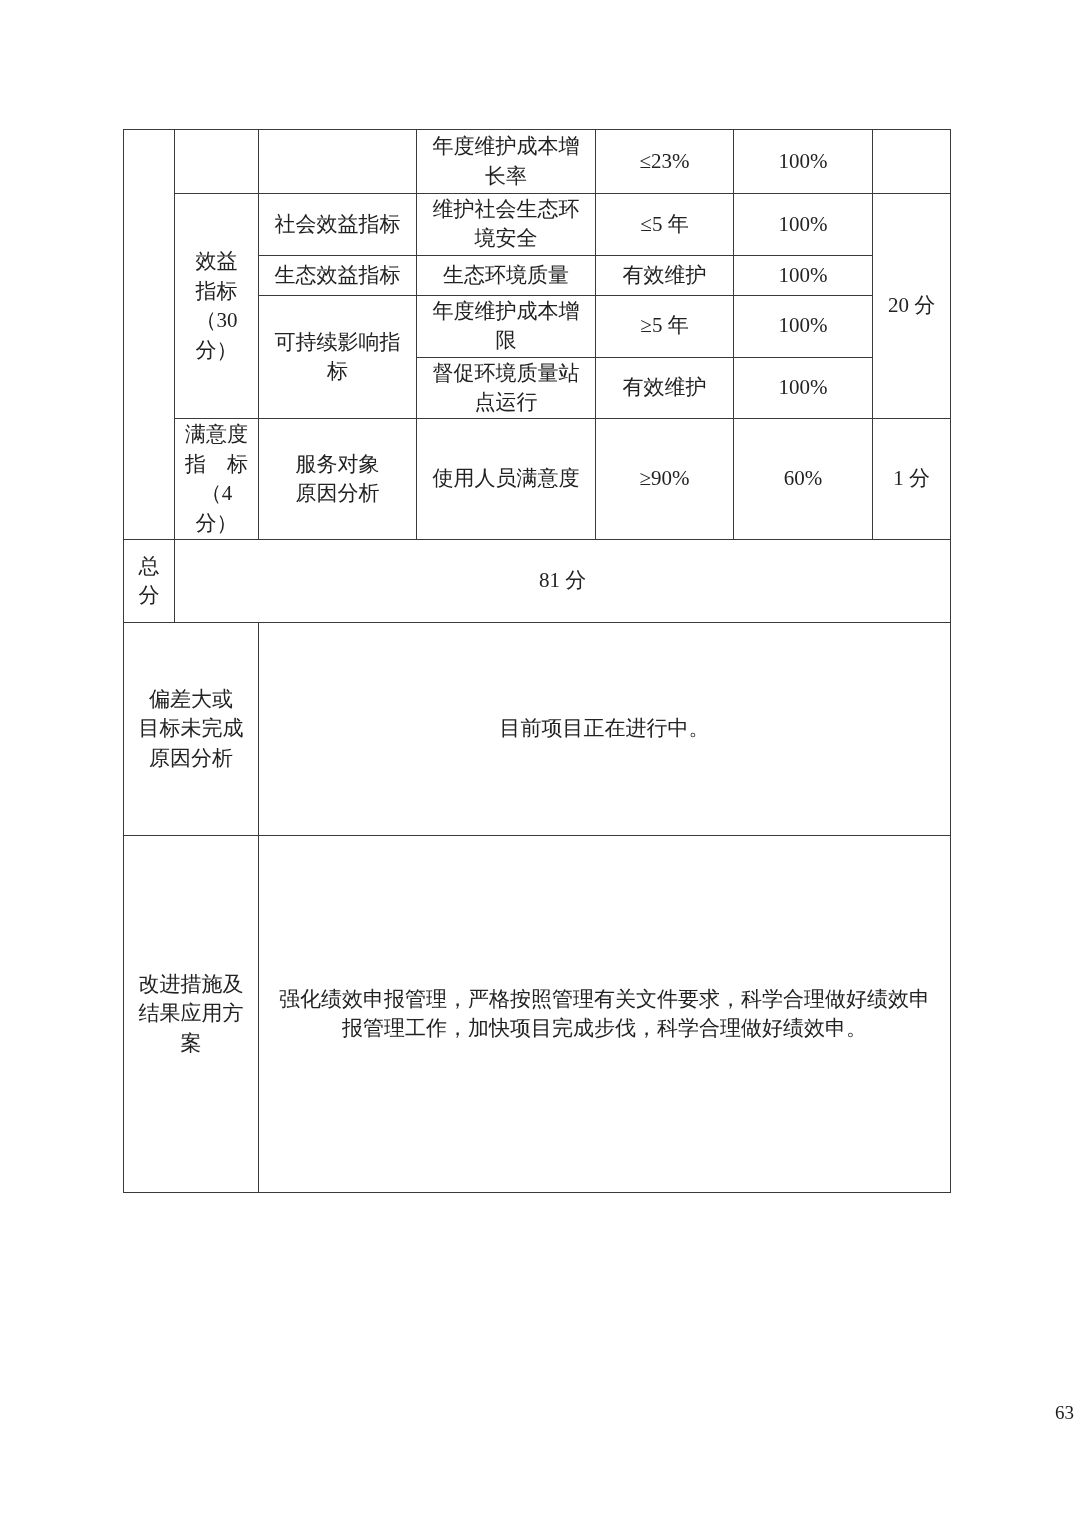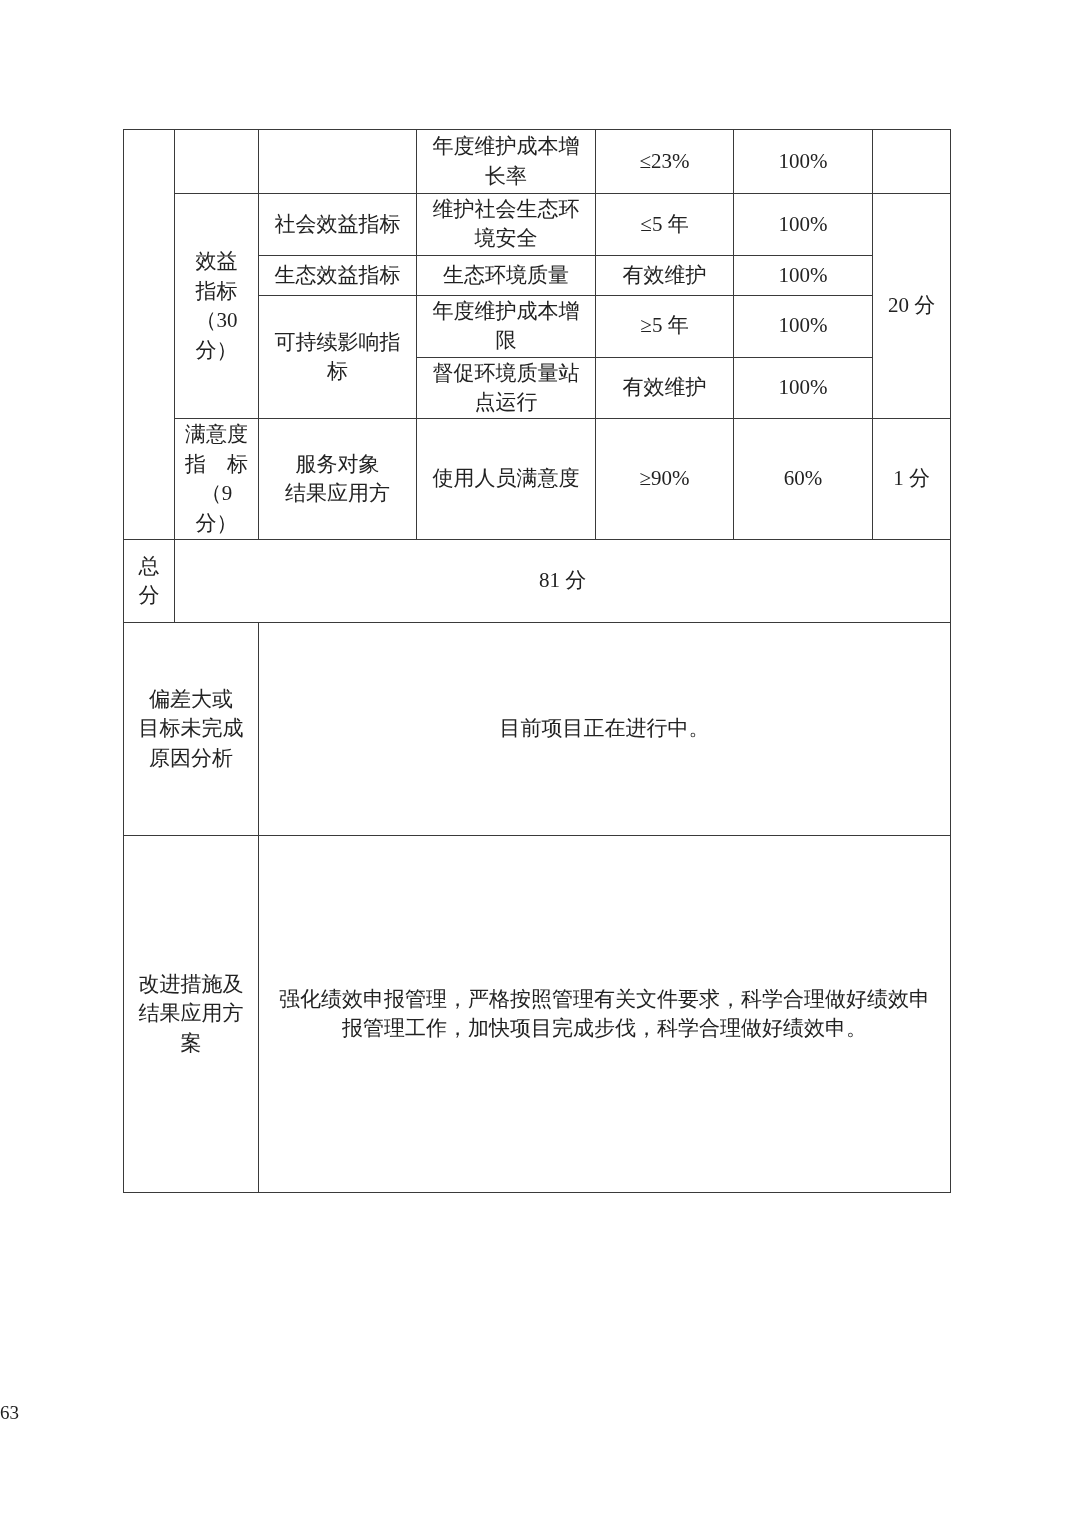--- a/index.html
+++ b/index.html
@@ -42,21 +42,21 @@
   }
   td.para {
     text-align: left;
     padding: 0 12px 0 9px;
   }
   .page-number {
     position: absolute;
     top: 1402px;
     left: 0;
     width: 100%;
-    text-align: left;
+    text-align: right;
     font-size: 19px;
     color: #1d1d1d;
   }
 </style>
 </head>
 <body>
 
 <table class="doc-table">
   <colgroup>
     <col style="width:51px">
@@ -106,24 +106,24 @@
     </tr>
     <tr style="height:59px">
       <td>督促环境质量站
 点运行</td>
       <td>有效维护</td>
       <td>100%</td>
     </tr>
     <tr style="height:116px">
       <td>满意度
 指　标
-（9
+（4
 分）</td>
       <td>服务对象
-结果应用方</td>
+原因分析</td>
       <td>使用人员满意度</td>
       <td>≥90%</td>
       <td>60%</td>
       <td>1 分</td>
     </tr>
     <tr style="height:83px">
       <td>总
 分</td>
       <td colspan="6">81 分</td>
     </tr>

